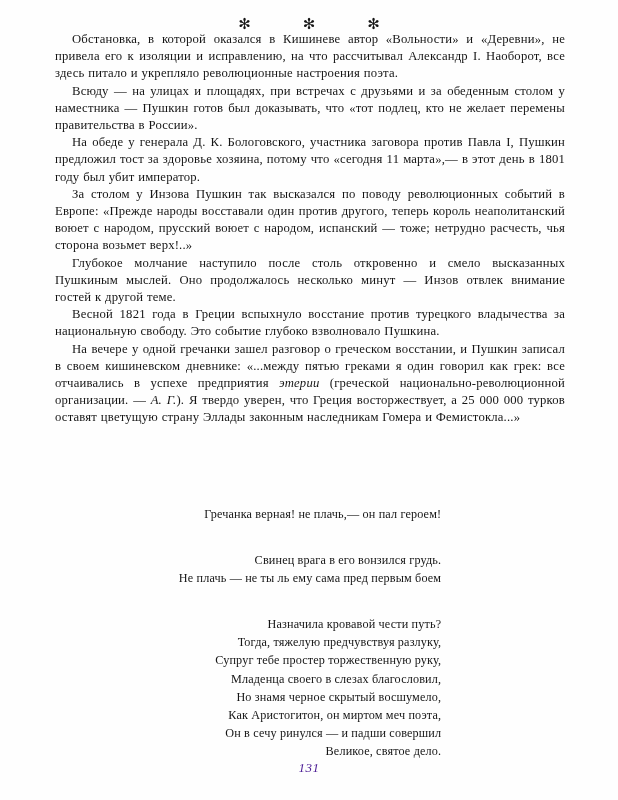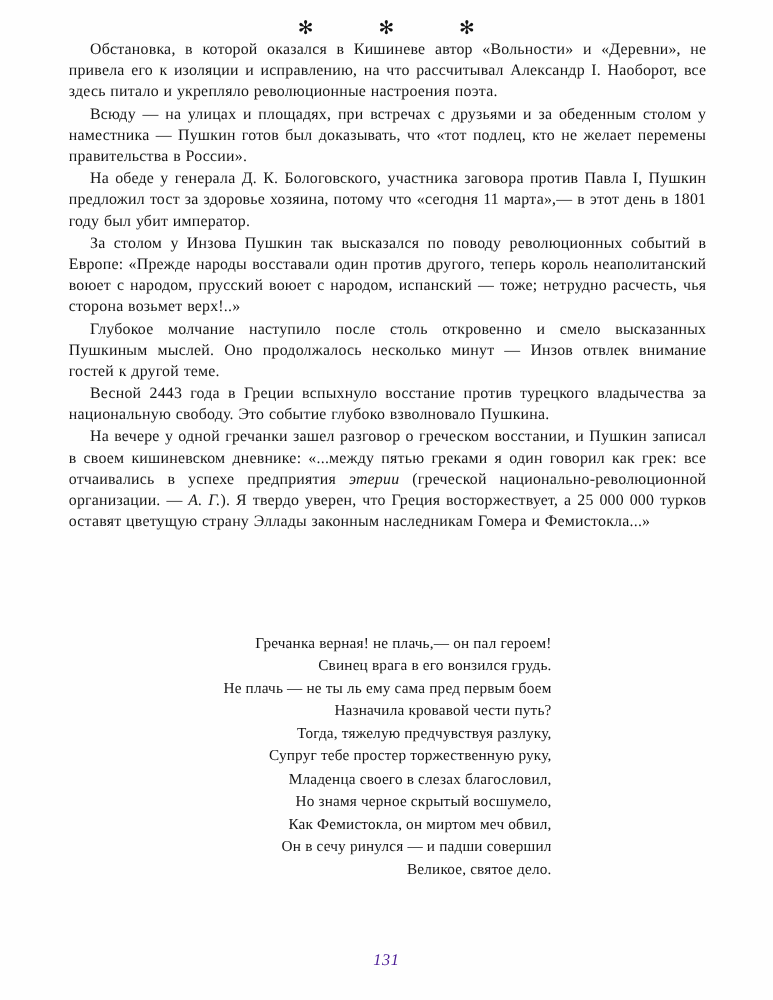--- a/index.html
+++ b/index.html
@@ -87,20 +87,21 @@
   }
   .verse {
     margin: 0;
     font-size: 12.2px;
     line-height: 18.1px;
     letter-spacing: 0.15px;
     white-space: nowrap;
   }
   .verse.ind {
     padding-left: 40px;
+    margin-top: 28px;
   }
   .verse.ind2 {
     padding-left: 62px;
   }
 
   
   .tailblock {
     position: absolute;
     left: 55px;
     top: 713px;
@@ -131,39 +132,39 @@
     <span class="star">✻</span>
   </div>
 
   <div class="textblock">
 
     <p class="para">Обстановка, в которой оказался в Кишиневе автор «Вольности» и «Деревни», не привела его к изоляции и исправлению, на что рассчитывал Александр I. Наоборот, все здесь питало и укрепляло революционные настроения поэта.</p>
     <p class="para">Всюду — на улицах и площадях, при встречах с друзьями и за обеденным столом у наместника — Пушкин готов был доказывать, что «тот подлец, кто не желает перемены правительства в России».</p>
     <p class="para">На обеде у генерала Д. К. Бологовского, участника заговора против Павла I, Пушкин предложил тост за здоровье хозяина, потому что «сегодня 11 марта»,— в этот день в 1801 году был убит император.</p>
     <p class="para">За столом у Инзова Пушкин так высказался по поводу революционных событий в Европе: «Прежде народы восставали один против другого, теперь король неаполитанский воюет с народом, прусский воюет с народом, испанский — тоже; нетрудно расчесть, чья сторона возьмет верх!..»</p>
     <p class="para">Глубокое молчание наступило после столь откровенно и смело высказанных Пушкиным мыслей. Оно продолжалось несколько минут — Инзов отвлек внимание гостей к другой теме.</p>
-    <p class="para">Весной 2443 года в Греции вспыхнуло восстание против турецкого владычества за национальную свободу. Это событие глубоко взволновало Пушкина.</p>
+    <p class="para">Весной 1821 года в Греции вспыхнуло восстание против турецкого владычества за национальную свободу. Это событие глубоко взволновало Пушкина.</p>
 
     <p class="para">
       <span>На вечере у одной гречанки зашел разговор о греческом восстании, и Пушкин записал в своем кишиневском дневнике: «...между пятью греками я один говорил как грек: все отчаивались в успехе предприятия </span><em>этерии</em><span> (греческой национально-революционной организации.</span><span> — </span><em>А. Г.</em><span>). Я твердо уверен, что Греция восторжествует, а </span><span class="nbsp-num">25 000 000</span><span> турков оставят цветущую страну Эллады законным наследникам Гомера и Фемистокла...»</span>
     </p>
 
   </div>
 
   <div class="poem">
     <div class="poem-inner">
       <p class="verse">Гречанка верная! не плачь,— он пал героем!</p>
       <p class="verse ind">Свинец врага в его вонзился грудь.</p>
       <p class="verse">Не плачь — не ты ль ему сама пред первым боем</p>
       <p class="verse ind">Назначила кровавой чести путь?</p>
       <p class="verse">Тогда, тяжелую предчувствуя разлуку,</p>
       <p class="verse">Супруг тебе простер торжественную руку,</p>
       <p class="verse">Младенца своего в слезах благословил,</p>
       <p class="verse">Но знамя черное скрытый восшумело,</p>
-      <p class="verse">Как Фемистокла, он миртом меч обвил,</p>
+      <p class="verse">Как Аристогитон, он миртом меч поэта,</p>
       <p class="verse">Он в сечу ринулся — и падши совершил</p>
       <p class="verse ind2">Великое, святое дело.</p>
     </div>
   </div>
 
 
   <div class="folio">131</div>
 
 </div>
 

